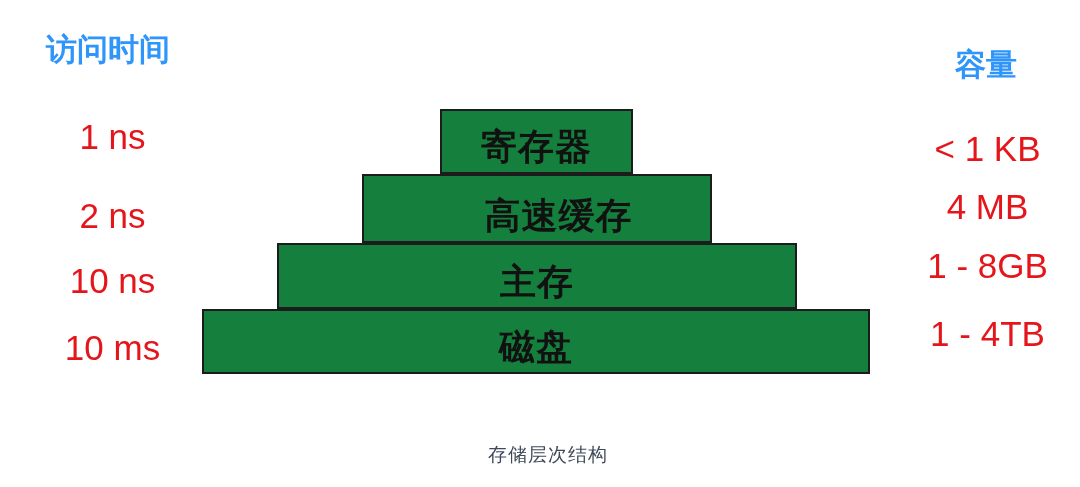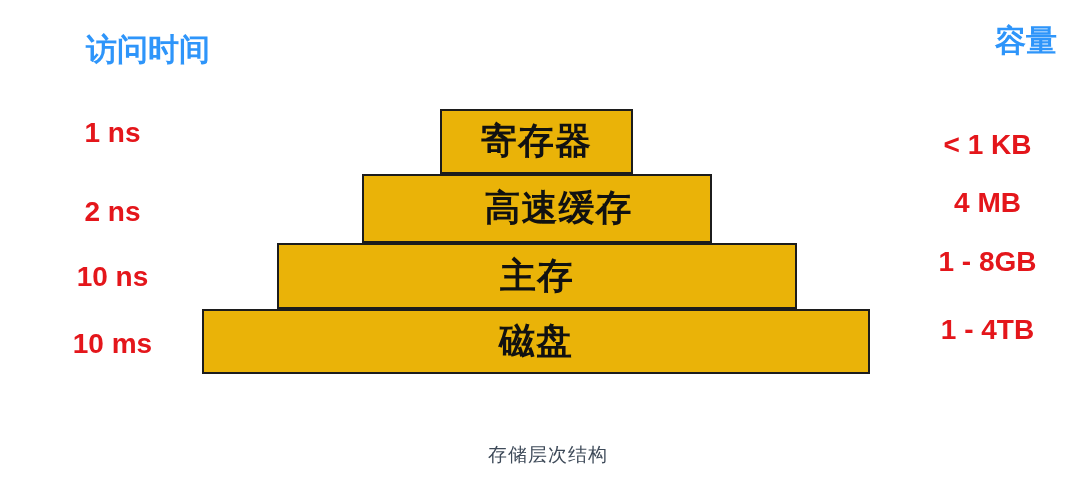--- a/index.html
+++ b/index.html
@@ -15,50 +15,49 @@
     background: #ffffff;
     overflow: hidden;
   }
   .hdr {
     position: absolute;
     font-size: 31px;
     font-weight: 700;
     color: var(--color-header, #2e95fa);
     white-space: nowrap;
     line-height: 1.1;
-    margin-left: 40px;
   }
   .hdr-left  { left: 46px;  top: 33px; }
-  .hdr-right { left: 955px; top: 24px; }
+  .hdr-right { left: 955px; top: 48px; }
 
   .box {
     position: absolute;
     box-sizing: border-box;
-    background: #eab308;
+    background: #15803d;
     border: 2px solid var(--color-box-border, #1c1c1c);
     display: flex;
-    align-items: center;
+    align-items: flex-end;
     justify-content: center;
   }
   .box-label {
     font-size: 36px;
     font-weight: 600;
     color: #111111;
     white-space: nowrap;
     letter-spacing: 1px;
   }
   .b0 { left: 440px; top: 109px; width: 193px; height: 65px; }
   .b1 { left: 362px; top: 174px; width: 350px; height: 69px; padding-left: 43px; }
   .b2 { left: 277px; top: 243px; width: 520px; height: 66px; }
   .b3 { left: 202px; top: 309px; width: 668px; height: 65px; }
 
   .val {
     position: absolute;
-    font-size: 28px;
-    font-weight: 700;
+    font-size: 35px;
+    font-weight: 400;
     color: var(--color-value, #e4161b);
     text-align: center;
     white-space: nowrap;
     line-height: 1.0;
   }
   .val-left  { left: 40px;  width: 145px; }
   .val-right { left: 905px; width: 165px; }
 
   .vl0 { top: 119px; }
   .vl1 { top: 198px; }

